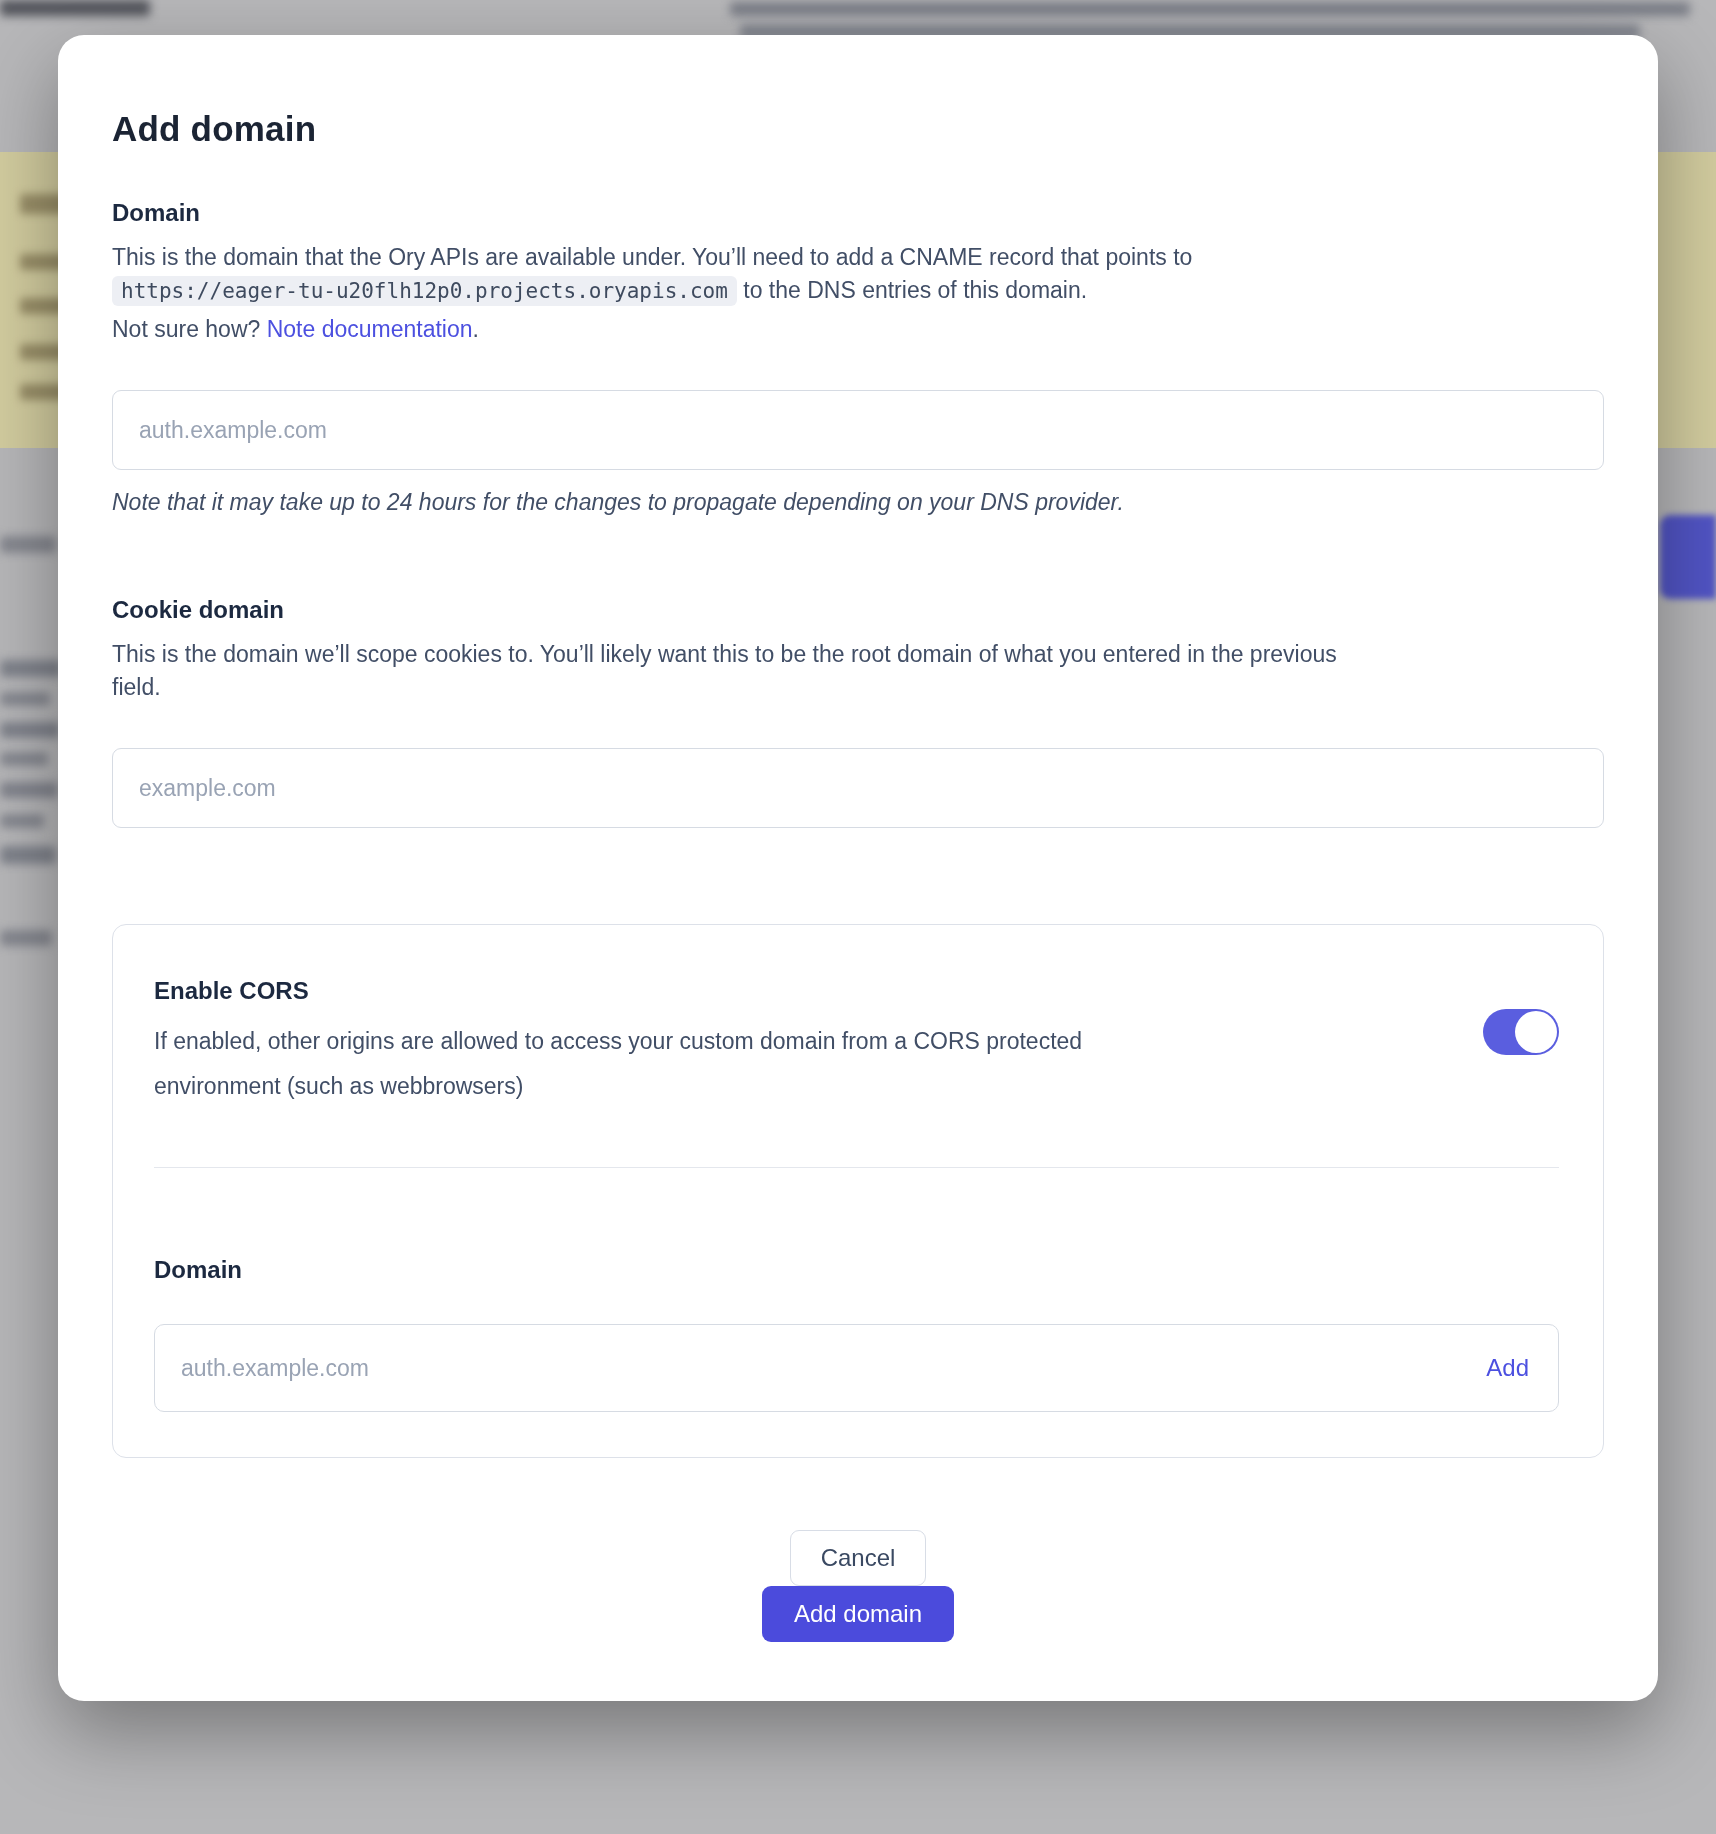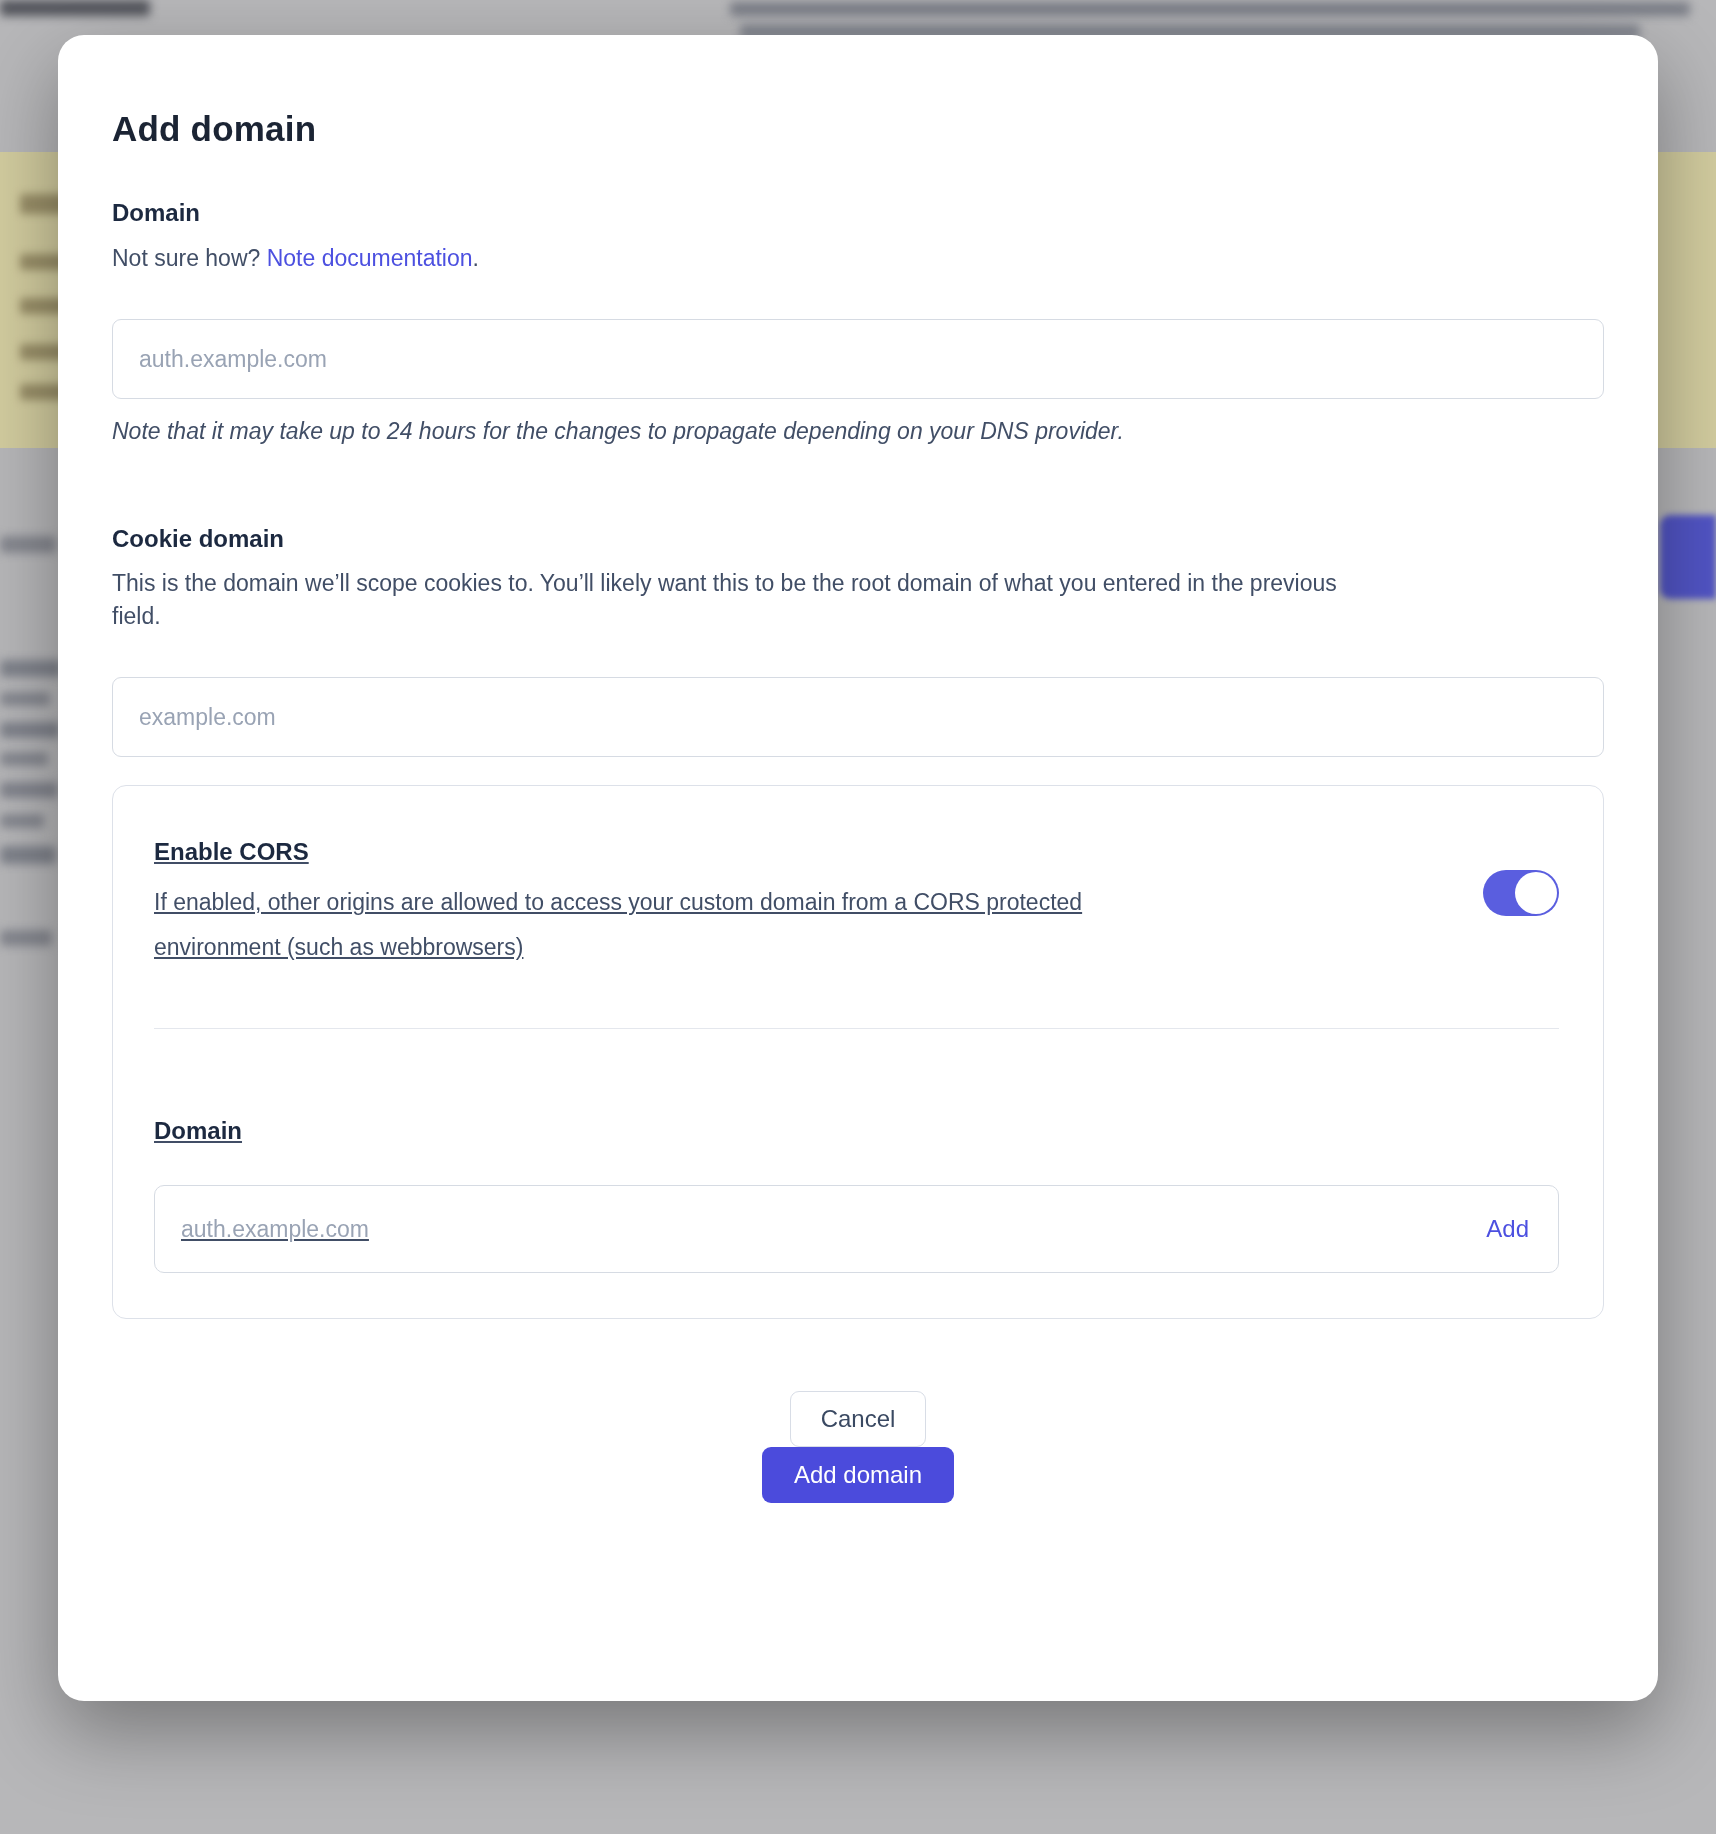--- a/index.html
+++ b/index.html
@@ -53,23 +53,22 @@
     font-family: "Liberation Sans", sans-serif; font-size: 23px; color: #2c3a52;
     padding: 0 26px; outline: none; margin-top: 44px;
   }
   .text-input::placeholder { color: #99a3b4; }
   .note { font-size: 23px; line-height: 32px; color: #414e66; margin-top: 16px; font-style: italic; }
 
   .section-gap { margin-top: 78px; }
 
   
   .cors-card {
-    margin-top: 28px; border: 1px solid #dde1e9; border-radius: 14px;
+    margin-top: 96px; border: 1px solid #dde1e9; border-radius: 14px;
     padding: 52px 44px 45px 41px;
-    text-decoration: underline;
   }
   .cors-head-row { display: flex; align-items: flex-start; justify-content: space-between; }
   .cors-desc { font-size: 23px; line-height: 45px; color: #414e66; max-width: 1000px; margin-top: 10px; }
   .toggle {
     width: 76px; height: 46px; border-radius: 23px; background: #c9cdd6;
     position: relative; margin-top: 32px; flex: none; cursor: pointer;
   }
   .toggle.on { background: #5a5edf; }
   .toggle .knob {
     position: absolute; top: 2px; left: 2px; width: 42px; height: 42px;
@@ -135,20 +134,25 @@
   <div class="blob" style="left:0;top:846px;width:56px;height:18px;background:#7f828b;"></div>
   <div class="blob" style="left:0;top:930px;width:52px;height:16px;background:#85878f;"></div>
 </div>
 
 <div class="modal">
 
   <h1 class="modal-title">Add domain</h1>
 
   <div>
     <div class="field-label">Domain</div>
+    <p class="desc">
+      <span>This is the domain that the Ory APIs are available under. You’ll need to add a CNAME record that points to</span>
+      <code class="code-chip">https://eager-tu-u20flh12p0.projects.oryapis.com</code>
+      <span>to the DNS entries of this domain.</span>
+    </p>
     <p class="help-line">
       <span>Not sure how?</span>
       <a class="link">Note documentation</a><span>.</span>
     </p>
     <input class="text-input" type="text" placeholder="auth.example.com" style="">
     <p class="note">Note that it may take up to 24 hours for the changes to propagate depending on your DNS provider.</p>
   </div>
 
   <div class="section-gap">
     <div class="field-label">Cookie domain</div>

